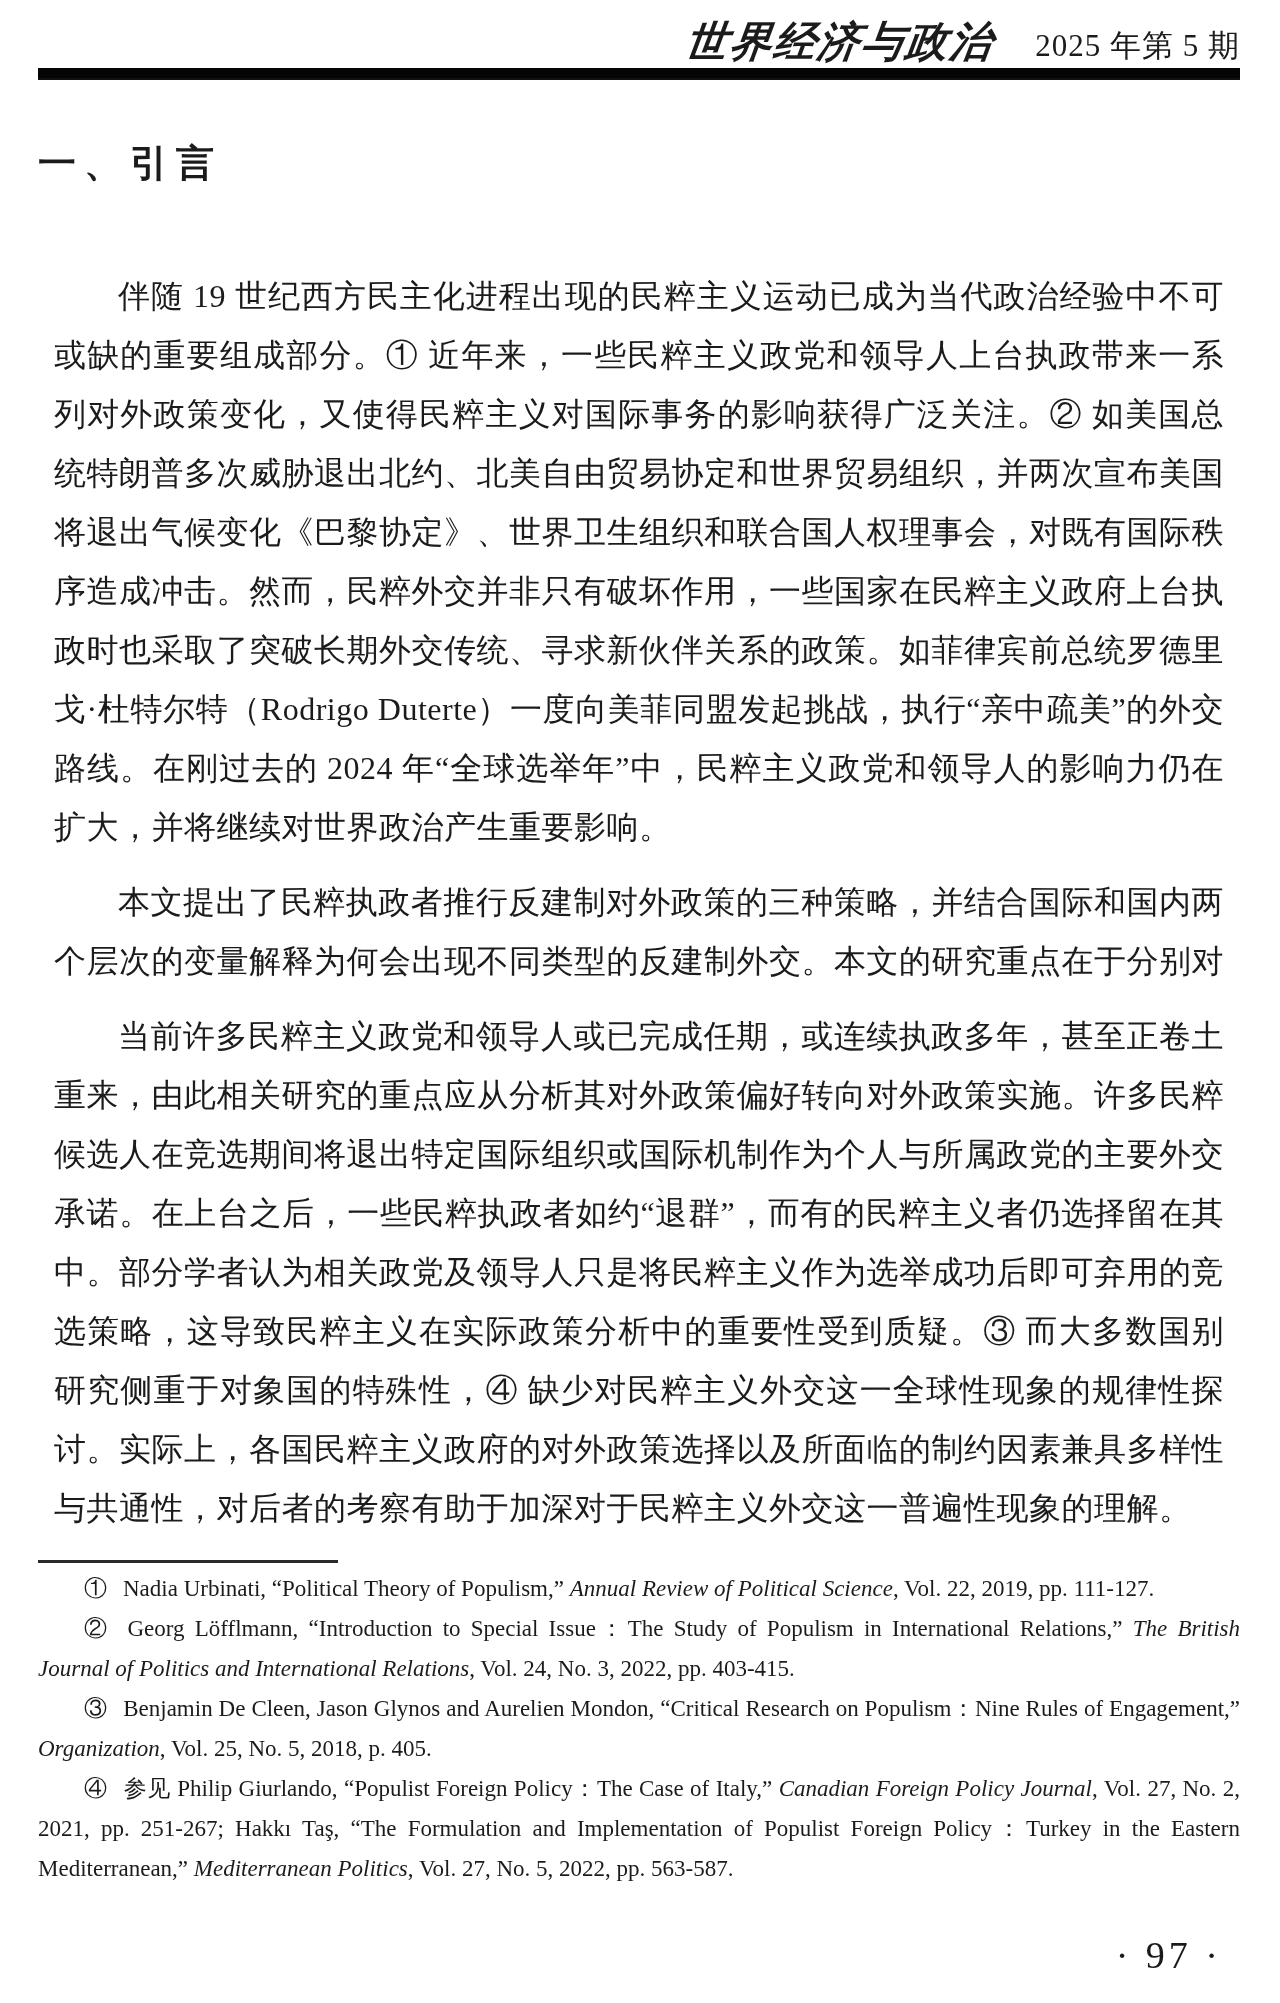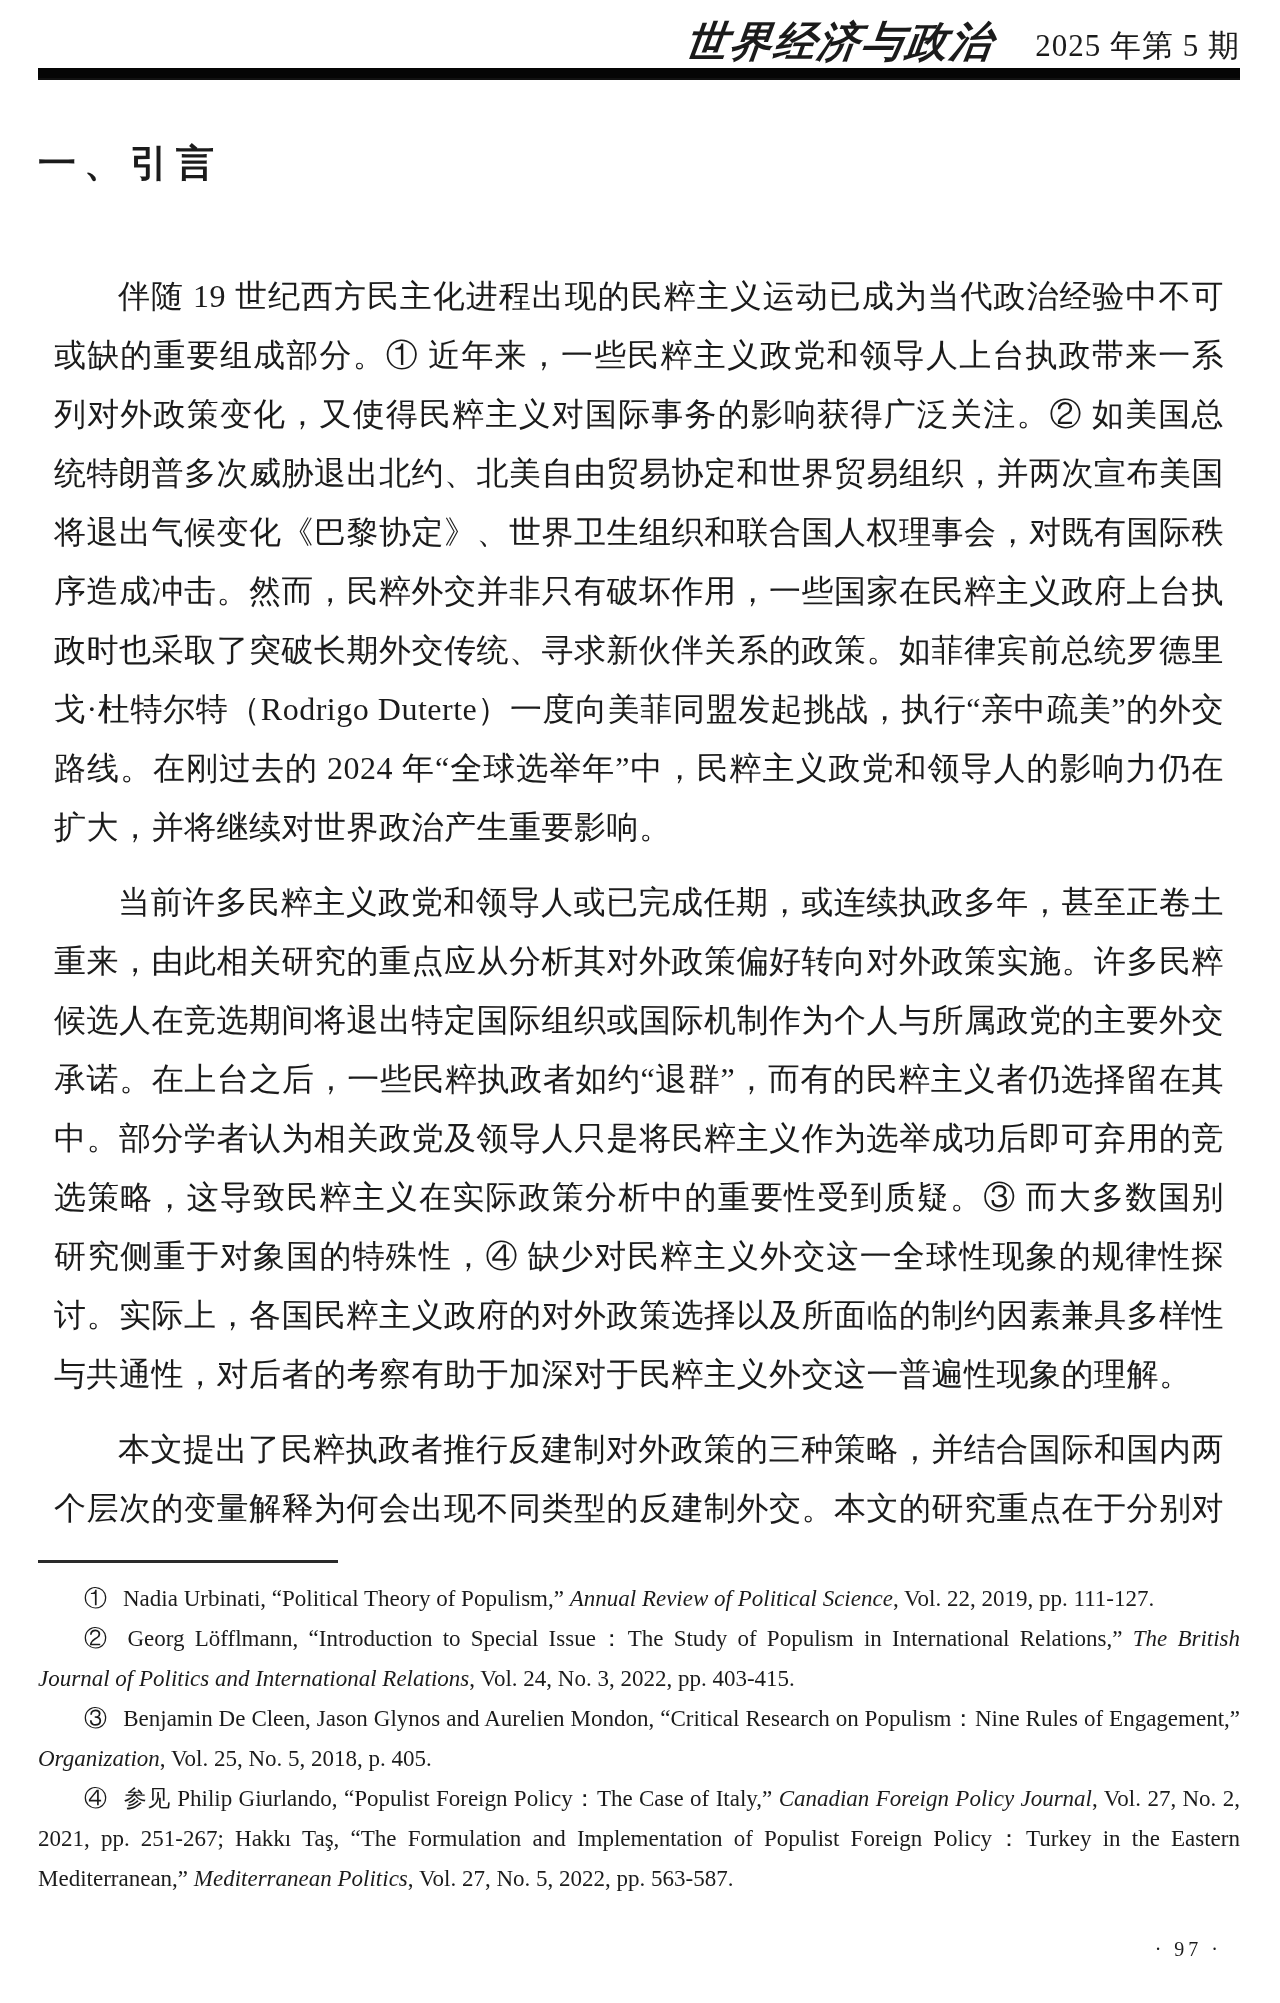--- a/index.html
+++ b/index.html
@@ -37,51 +37,51 @@
   .body-text{
     margin-top:78px;
     font-size:32px;line-height:59px;
     text-align:justify;
     letter-spacing:0.5px;
   }
   .body-text p{margin:16px;text-indent:2em;}
   
   .fn-sep{width:300px;height:3px;background:#2a2a2a;margin-top:22px;}
   .footnotes{
-    margin-top:16px;
+    margin-top:6px;
     font-size:23px;line-height:40px;
     text-align:justify;
   }
   .fn{margin:0;text-indent:2em;}
   .fn-m{margin-right:16px;}
   .it{font-style:italic;}
   
   .pageno{
-    position:absolute;right:58px;bottom:42px;
-    font-size:20px;letter-spacing:4px;
+    position:absolute;right:58px;bottom:26px;
+    font-size:38px;letter-spacing:4px;
   }
 </style>
 </head>
 <body>
 
 <div class="page">
 
   <div class="hdr">
     <span class="brand">世界经济与政治</span>
     <span class="issue">2025 年第 5 期</span>
   </div>
 
   <div class="rule"></div>
 
   <h1 class="sec-title">一、引言</h1>
 
   <div class="body-text">
     <p>伴随 19 世纪西方民主化进程出现的民粹主义运动已成为当代政治经验中不可或缺的重要组成部分。① 近年来，一些民粹主义政党和领导人上台执政带来一系列对外政策变化，又使得民粹主义对国际事务的影响获得广泛关注。② 如美国总统特朗普多次威胁退出北约、北美自由贸易协定和世界贸易组织，并两次宣布美国将退出气候变化《巴黎协定》、世界卫生组织和联合国人权理事会，对既有国际秩序造成冲击。然而，民粹外交并非只有破坏作用，一些国家在民粹主义政府上台执政时也采取了突破长期外交传统、寻求新伙伴关系的政策。如菲律宾前总统罗德里戈·杜特尔特（Rodrigo Duterte）一度向美菲同盟发起挑战，执行“亲中疏美”的外交路线。在刚过去的 2024 年“全球选举年”中，民粹主义政党和领导人的影响力仍在扩大，并将继续对世界政治产生重要影响。</p>
+    <p>本文提出了民粹执政者推行反建制对外政策的三种策略，并结合国际和国内两个层次的变量解释为何会出现不同类型的反建制外交。本文的研究重点在于分别对</p>
     <p>当前许多民粹主义政党和领导人或已完成任期，或连续执政多年，甚至正卷土重来，由此相关研究的重点应从分析其对外政策偏好转向对外政策实施。许多民粹候选人在竞选期间将退出特定国际组织或国际机制作为个人与所属政党的主要外交承诺。在上台之后，一些民粹执政者如约“退群”，而有的民粹主义者仍选择留在其中。部分学者认为相关政党及领导人只是将民粹主义作为选举成功后即可弃用的竞选策略，这导致民粹主义在实际政策分析中的重要性受到质疑。③ 而大多数国别研究侧重于对象国的特殊性，④ 缺少对民粹主义外交这一全球性现象的规律性探讨。实际上，各国民粹主义政府的对外政策选择以及所面临的制约因素兼具多样性与共通性，对后者的考察有助于加深对于民粹主义外交这一普遍性现象的理解。</p>
-    <p>本文提出了民粹执政者推行反建制对外政策的三种策略，并结合国际和国内两个层次的变量解释为何会出现不同类型的反建制外交。本文的研究重点在于分别对</p>
   </div>
 
   <div class="fn-sep"></div>
 
   <div class="footnotes">
     <p class="fn"><span class="fn-m">①</span><span>Nadia Urbinati, “Political Theory of Populism,” </span><span class="it">Annual Review of Political Science</span><span>, Vol. 22, 2019, pp. 111-127.</span></p>
 
     <p class="fn"><span class="fn-m">②</span><span>Georg Löfflmann, “Introduction to Special Issue：The Study of Populism in International Relations,” </span><span class="it">The British Journal of Politics and International Relations</span><span>, Vol. 24, No. 3, 2022, pp. 403-415.</span></p>
 
     <p class="fn"><span class="fn-m">③</span><span>Benjamin De Cleen, Jason Glynos and Aurelien Mondon, “Critical Research on Populism：Nine Rules of Engagement,” </span><span class="it">Organization</span><span>, Vol. 25, No. 5, 2018, p. 405.</span></p>

